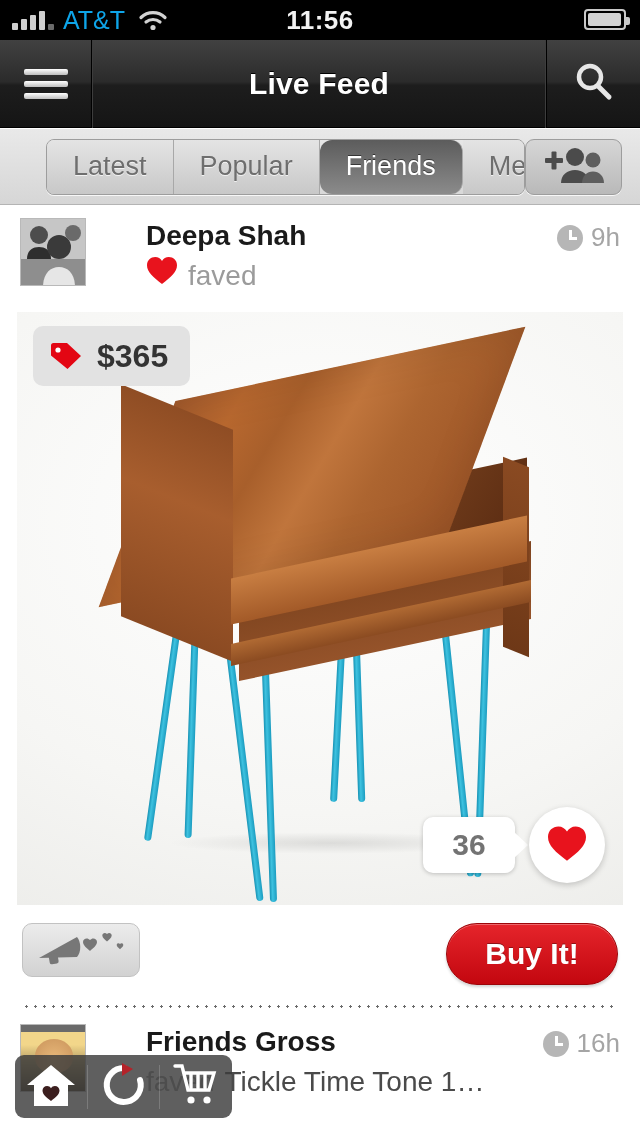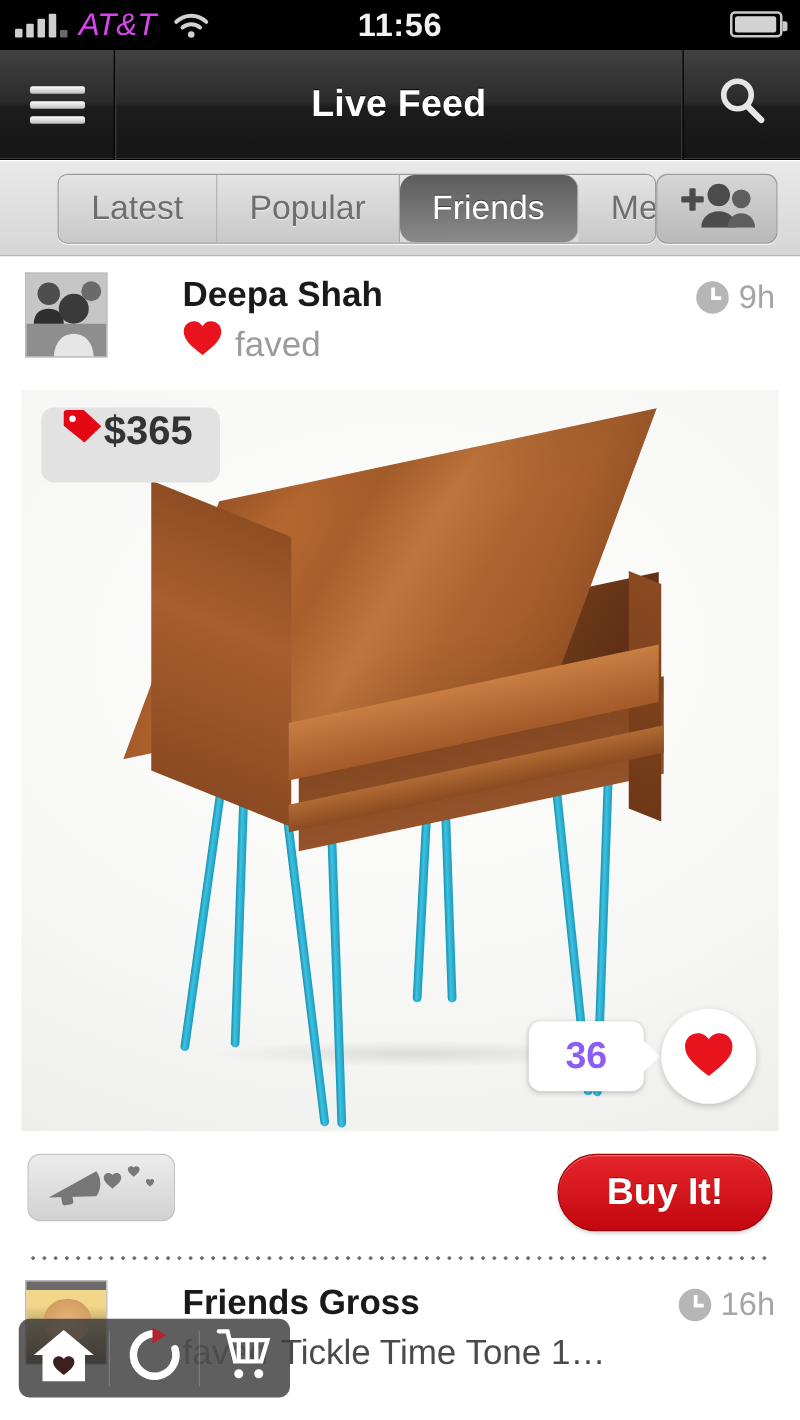--- a/index.html
+++ b/index.html
@@ -18,21 +18,21 @@
     display:flex; align-items:center;
   }
   .sb-left { display:flex; align-items:center; gap:9px; padding-left:12px; }
   .sig { display:flex; align-items:flex-end; gap:3px; height:20px; }
   .sig i { display:block; width:6px; background:#cfcfcf; border-radius:1px; }
   .sig i:nth-child(1){height:7px}
   .sig i:nth-child(2){height:11px}
   .sig i:nth-child(3){height:15px}
   .sig i:nth-child(4){height:19px}
   .sig i:nth-child(5){height:6px; background:#6a6a6a}
-  .carrier { font-size:25px; font-weight:normal; letter-spacing:0px; color:#d946ef;font-style:italic; }
+  .carrier { font-size:25px; font-weight:normal; letter-spacing:0px; color:#0ea5e9; }
   .wifi { width:30px; height:22px; position:relative; margin-left:4px;}
   .sb-time {
     position:absolute; left:0; width:640px; text-align:center;
     font-size:26px; font-weight:bold; color:#f2f2f2; letter-spacing:0.5px;
   }
   .batt {
     position:absolute; right:14px; top:9px;
     width:42px; height:21px; border:2px solid #c9c9c9; border-radius:4px;
   }
   .batt::after{ content:""; position:absolute; right:-6px; top:6px; width:4px; height:8px;
@@ -157,29 +157,29 @@
   .leg { position:absolute; border:0; }
   .leg i {
     position:absolute; width:7px; border-radius:4px;
     background:linear-gradient(to right,#1792b4,#3ec2e0 40%,#1b9cc0);
   }
   .legshadow{ position:absolute; left:150px; top:520px; width:330px; height:22px;
     background:radial-gradient(ellipse at center, rgba(0,0,0,.10), rgba(0,0,0,0) 70%); }
 
   .pricetag {
     position:absolute; left:16px; top:14px; height:60px; padding:0 22px 0 16px;
-    background:#e2e2e2; border-radius:10px; display:flex; align-items:flex-start; 
+    background:#e2e2e2; border-radius:10px; display:flex; align-items:center; gap:14px;
   }
   .tagicon { width:34px; height:30px; position:relative; flex:0 0 34px;}
   .price { font-size:32px; font-weight:bold; color:#333; }
 
   .countbubble {
     position:absolute; right:108px; bottom:32px; height:56px; min-width:92px;
     background:#fff; border-radius:10px; display:flex; align-items:center; justify-content:center;
-    font-size:30px; font-weight:bold; color:#8b5cf6;
+    font-size:30px; font-weight:bold; color:#737373;
     box-shadow:0 1px 4px rgba(0,0,0,.22);
   }
   .countbubble::after{
     content:""; position:absolute; right:-13px; top:14px; width:0;height:0;
     border-left:15px solid #fff; border-top:14px solid transparent; border-bottom:14px solid transparent;
   }
   .heartbtn {
     position:absolute; right:18px; bottom:22px; width:76px; height:76px; border-radius:50%;
     background:#fff; box-shadow:0 2px 6px rgba(0,0,0,.2);
     display:flex; align-items:center; justify-content:center; cursor:pointer;

